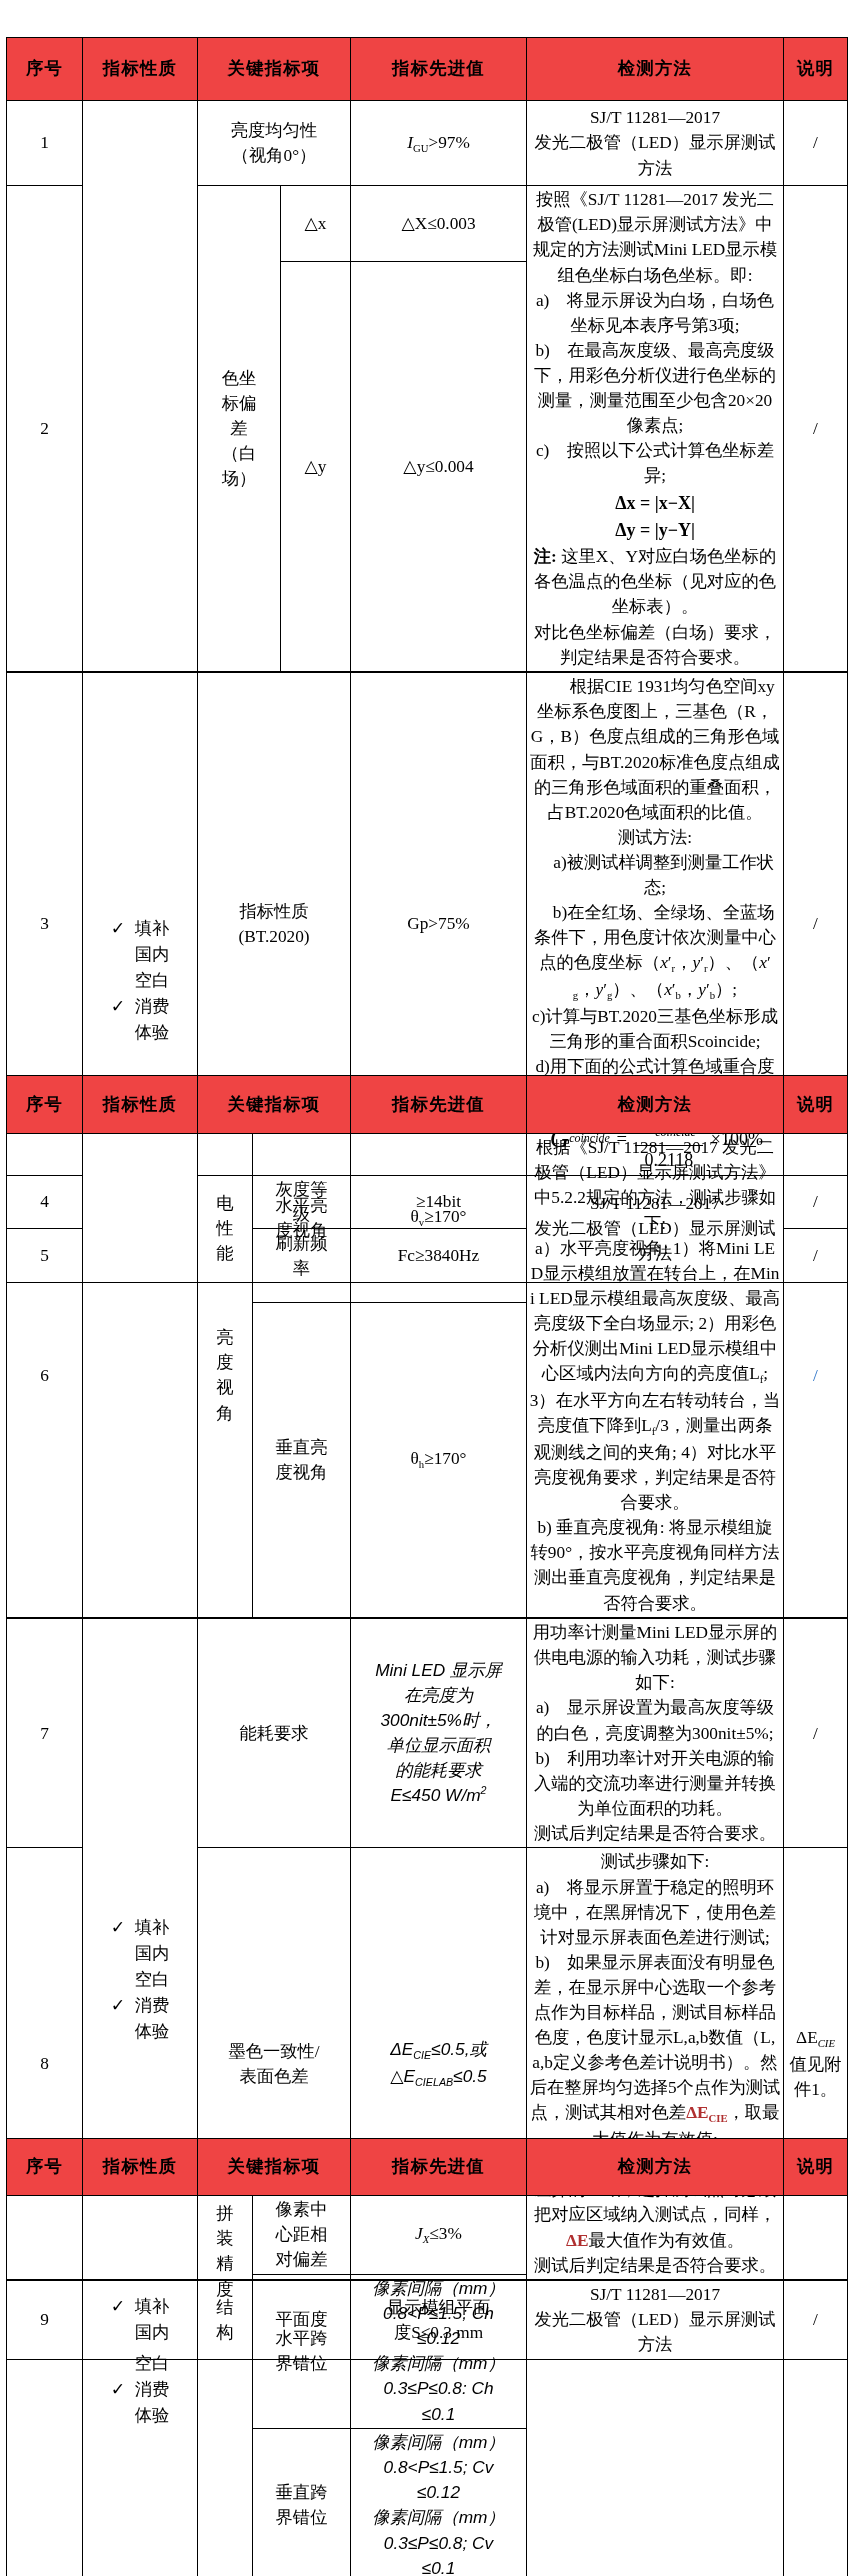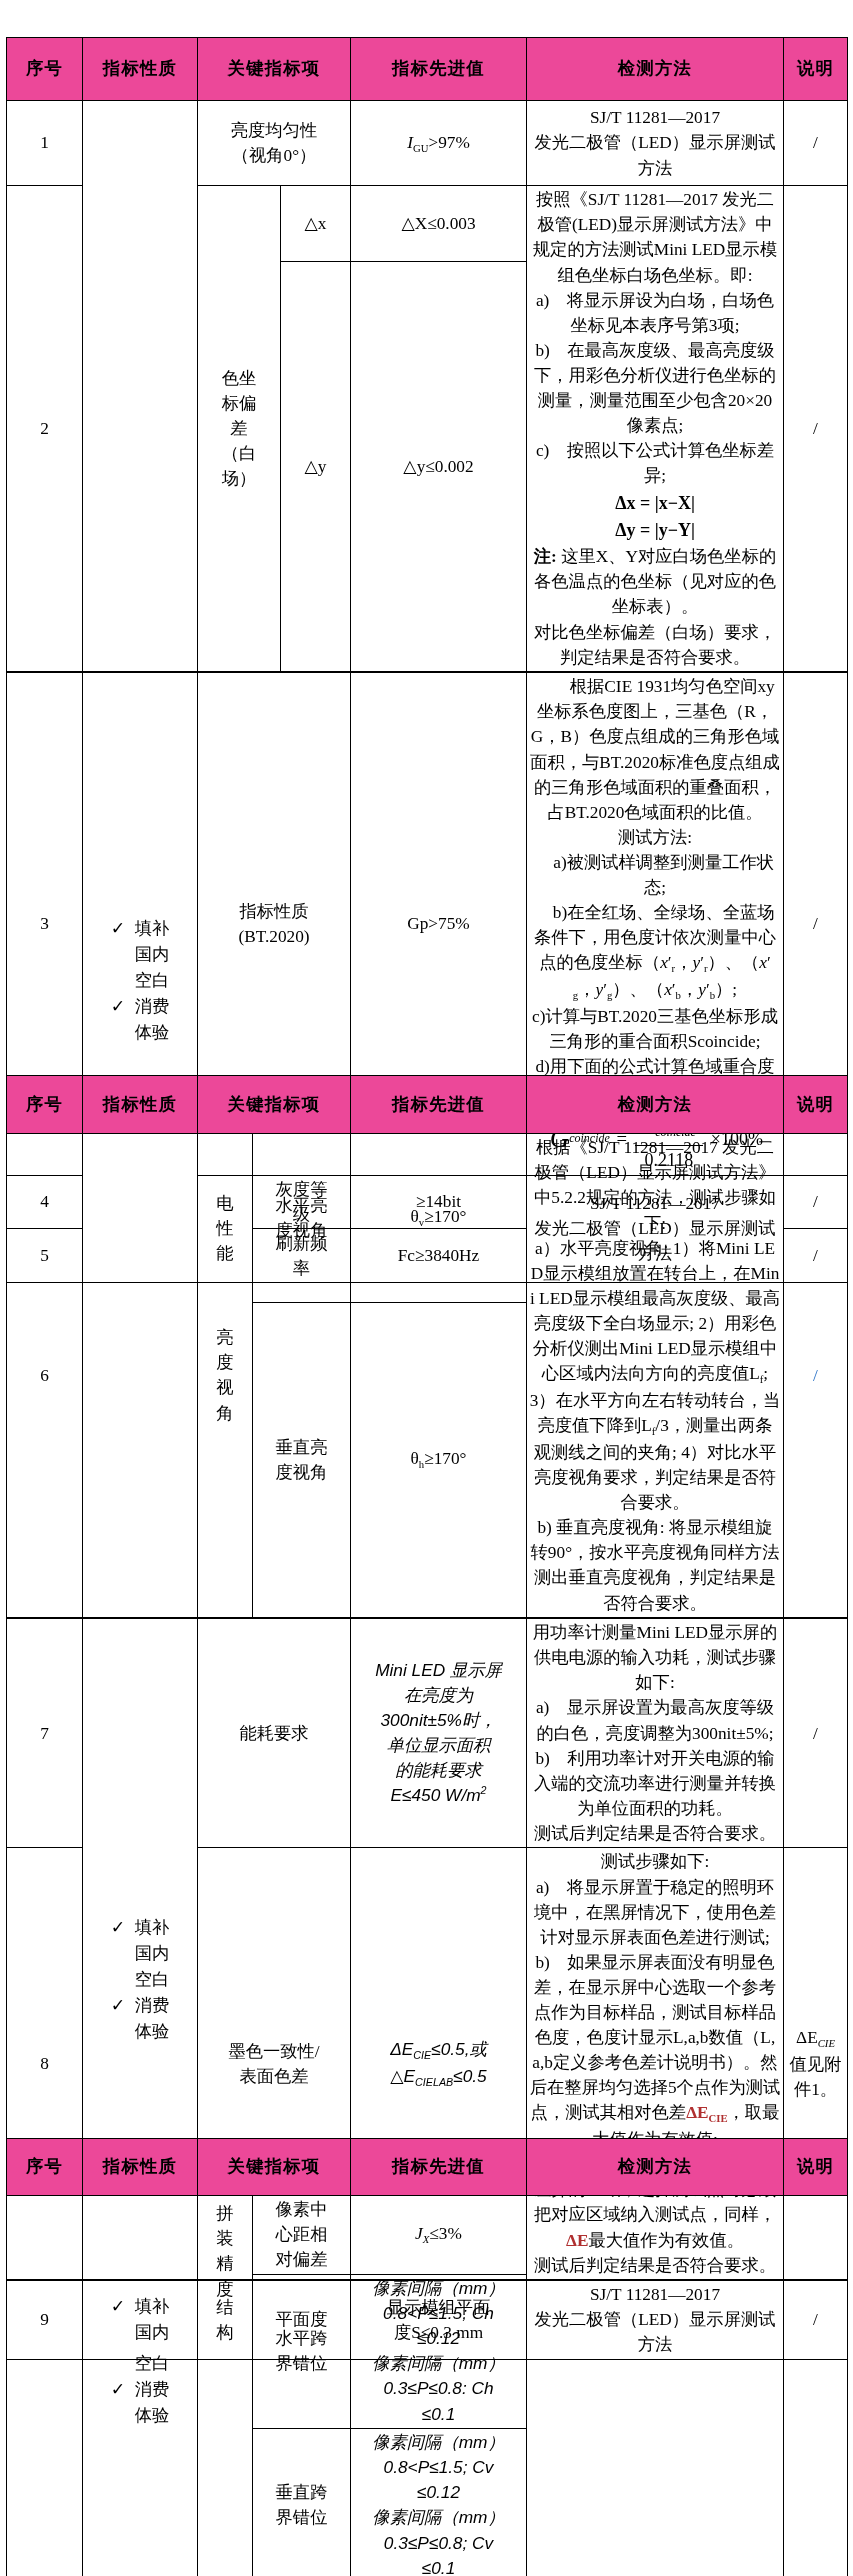--- a/index.html
+++ b/index.html
@@ -5,21 +5,21 @@
   html,body{margin:0;padding:0;background:#e8e8e8;}
   .page{position:relative;width:853px;height:2576px;background:#ffffff;margin:0 auto;
         font-family:"Liberation Serif","DejaVu Serif",serif;color:#000;overflow:hidden;}
   .doc-title{position:absolute;top:4px;left:0;width:100%;text-align:center;
              font-size:19.3px;font-weight:bold;letter-spacing:0.7px;}
   table.grid{position:absolute;left:6px;width:841px;border-collapse:collapse;table-layout:fixed;}
   table.grid th,table.grid td{border:1.3px solid #000;overflow:hidden;
       font-size:17.3px;line-height:1.45;text-align:center;vertical-align:middle;padding:1.3px 2.7px;
       word-break:break-all;}
   tr.cut>th, tr.cut>td{border-top:2.7px solid #000;}
-  th.gh{background:#ec4899;font-weight:bold;font-size:18.7px;letter-spacing:1.3px;}
+  th.gh{background:#ef4444;font-weight:bold;font-size:18.7px;letter-spacing:1.3px;}
   td.method{font-size:16.7px;line-height:1.5;text-align:left;vertical-align:top;
             padding:5.3px 10px;white-space:pre-line;}
   td.method-center{font-size:17.3px;line-height:1.6;text-align:center;vertical-align:middle;white-space:pre-line;}
   td.vlabel{white-space:pre-line;line-height:1.5;}
   td.sublabel{white-space:pre-line;line-height:1.35;}
   td.val{white-space:pre-line;line-height:1.6;}
   td.val-tight{white-space:pre-line;line-height:1.35;}
   .sans{font-family:"Liberation Sans","DejaVu Sans",sans-serif;font-size:16px;font-style:italic;}
   td.nature{vertical-align:middle;}
   td.nature-top{vertical-align:top;}
@@ -89,21 +89,21 @@
       <td class="val">△X≤0.003</td>
       <td rowspan="2" class="method">按照《SJ/T 11281—2017 发光二极管(LED)显示屏测试方法》中规定的方法测试Mini LED显示模组色坐标白场色坐标。即:
 a)　将显示屏设为白场，白场色坐标见本表序号第3项;
 b)　在最高灰度级、最高亮度级下，用彩色分析仪进行色坐标的测量，测量范围至少包含20×20像素点;
 c)　按照以下公式计算色坐标差异;<div class="mathline">Δx = |x−X|</div><div class="mathline">Δy = |y−Y|</div><b>注:</b> 这里X、Y对应白场色坐标的各色温点的色坐标（见对应的色坐标表）。
 对比色坐标偏差（白场）要求，判定结果是否符合要求。</td>
       <td rowspan="2" class="slash">/</td>
     </tr>
     <tr style="height:307px">
       <td>△y</td>
-      <td class="val">△y≤0.002</td>
+      <td class="val">△y≤0.004</td>
     </tr>
     <tr style="height:423px" class="cut">
       <td>3</td>
       <td rowspan="3" class="nature-top" style="padding-top:8px">
         <div class="natlist">
           <div class="nat-item">
             <span class="nat-mark">✓</span>
             <span class="nat-text">填补
 国内
 空白</span>

